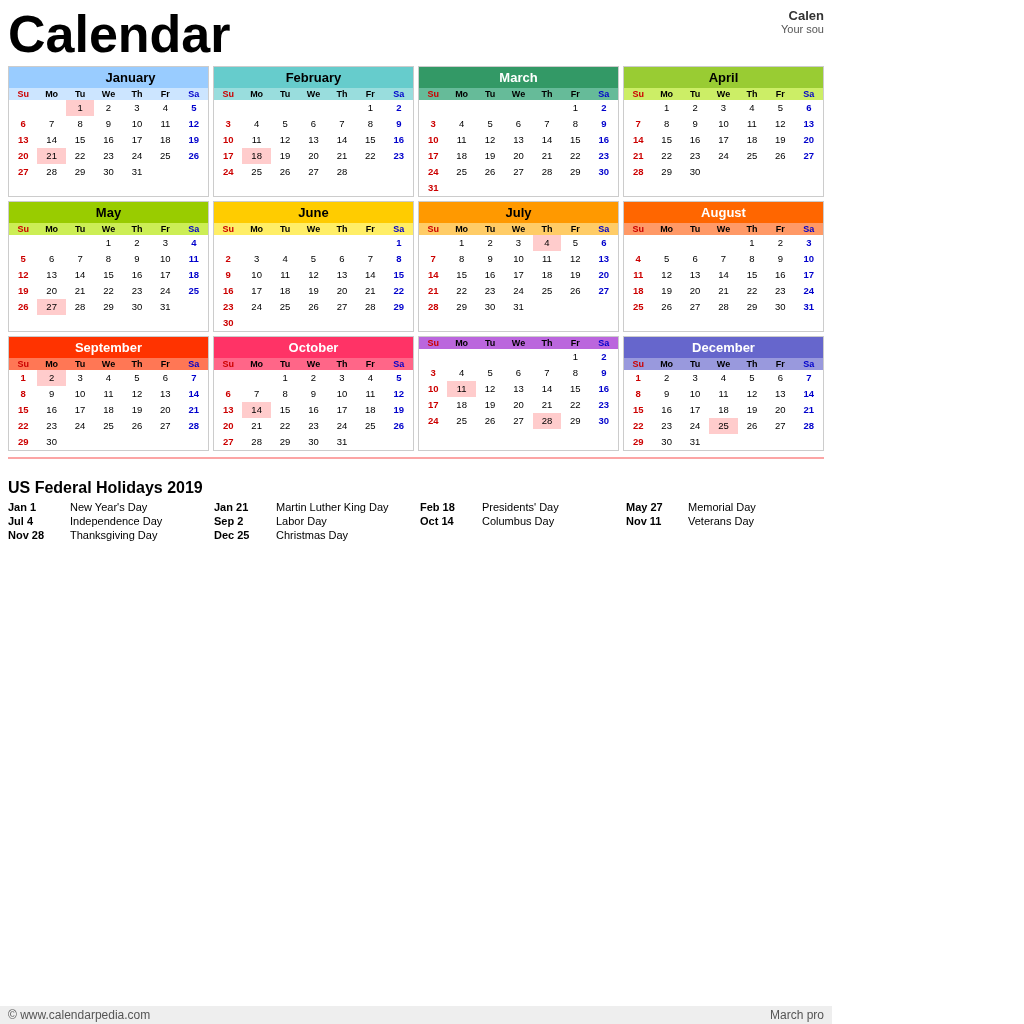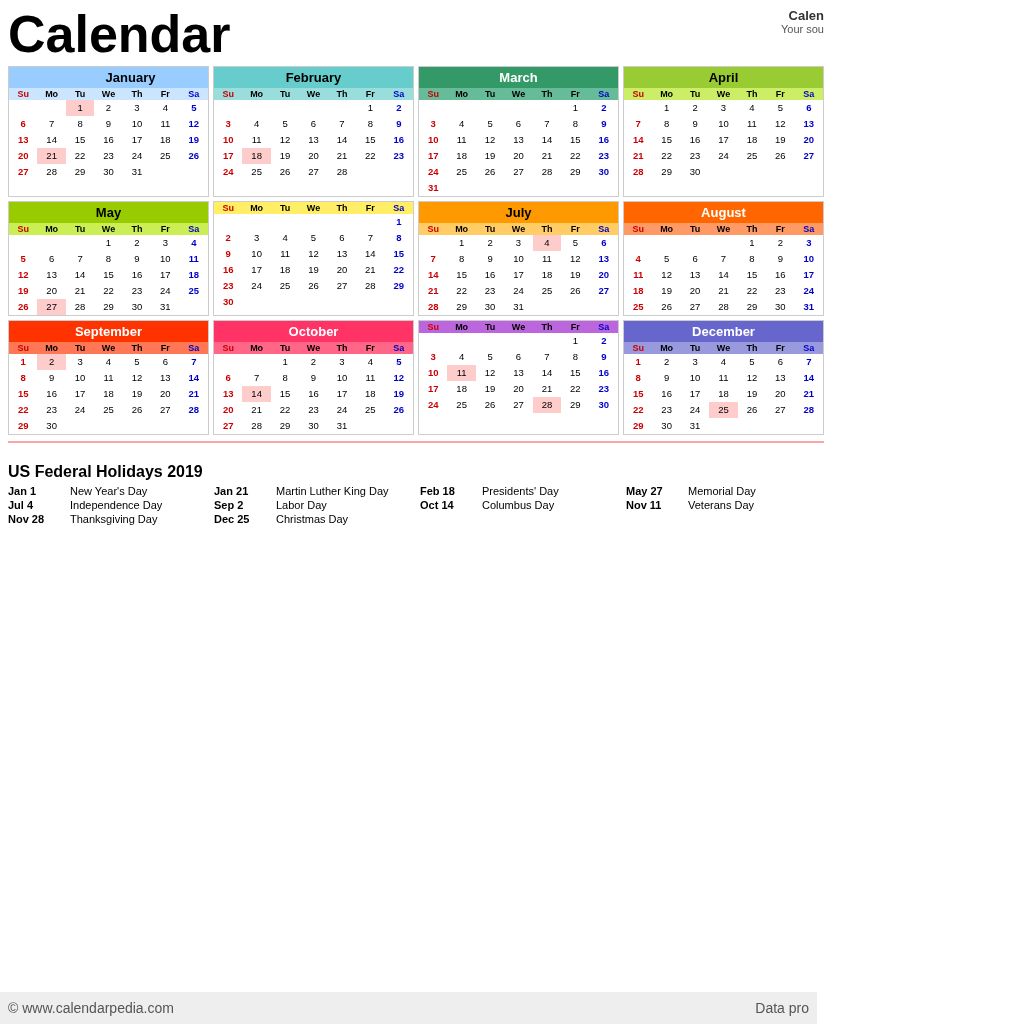--- a/index.html
+++ b/index.html
@@ -167,25 +167,25 @@
     }
     .holiday-name {
       color: #000;
       margin-left: 16px;
     }
 
     .footer-bar {
       position: absolute;
       bottom: 0;
       left: 0;
-      right: 15px;
+      right: 0;
       background: #eee;
-      font-size: 14px;
+      font-size: 12px;
       color: #555;
-      padding: 8px 8px;
+      padding: 2px 8px;
       display: flex;
       justify-content: space-between;
     }
   </style>
 </head>
 <body>
 
 <div class="page">
   <div class="header">
     <div class="main-title">Calendar</div>
@@ -442,20 +442,21 @@
           <div class="day-cell sunday">26</div>
           <div class="day-cell holiday-bg">27</div>
           <div class="day-cell">28</div>
           <div class="day-cell">29</div>
           <div class="day-cell">30</div>
           <div class="day-cell">31</div>
           <div class="day-cell empty saturday"></div>
         </div>
       </div>
       <div class="month-block month-jun">
+        <div class="month-header">June</div>
         <div class="month-days-header">
           <div class="day-header sunday">Su</div>
           <div class="day-header">Mo</div>
           <div class="day-header">Tu</div>
           <div class="day-header">We</div>
           <div class="day-header">Th</div>
           <div class="day-header">Fr</div>
           <div class="day-header saturday">Sa</div>
         </div>
         <div class="month-body">
@@ -839,15 +840,15 @@
         </div>
         <div class="holiday-item">
           <span class="holiday-date">Dec 25</span>
           <span class="holiday-name">Christmas Day</span>
         </div>
       </div>
   </div>
 
   <div class="footer-bar">
     <span>© www.calendarpedia.com</span>
-    <span>Data pro</span>
+    <span>March pro</span>
   </div>
 </div>
 
 </body></html>

